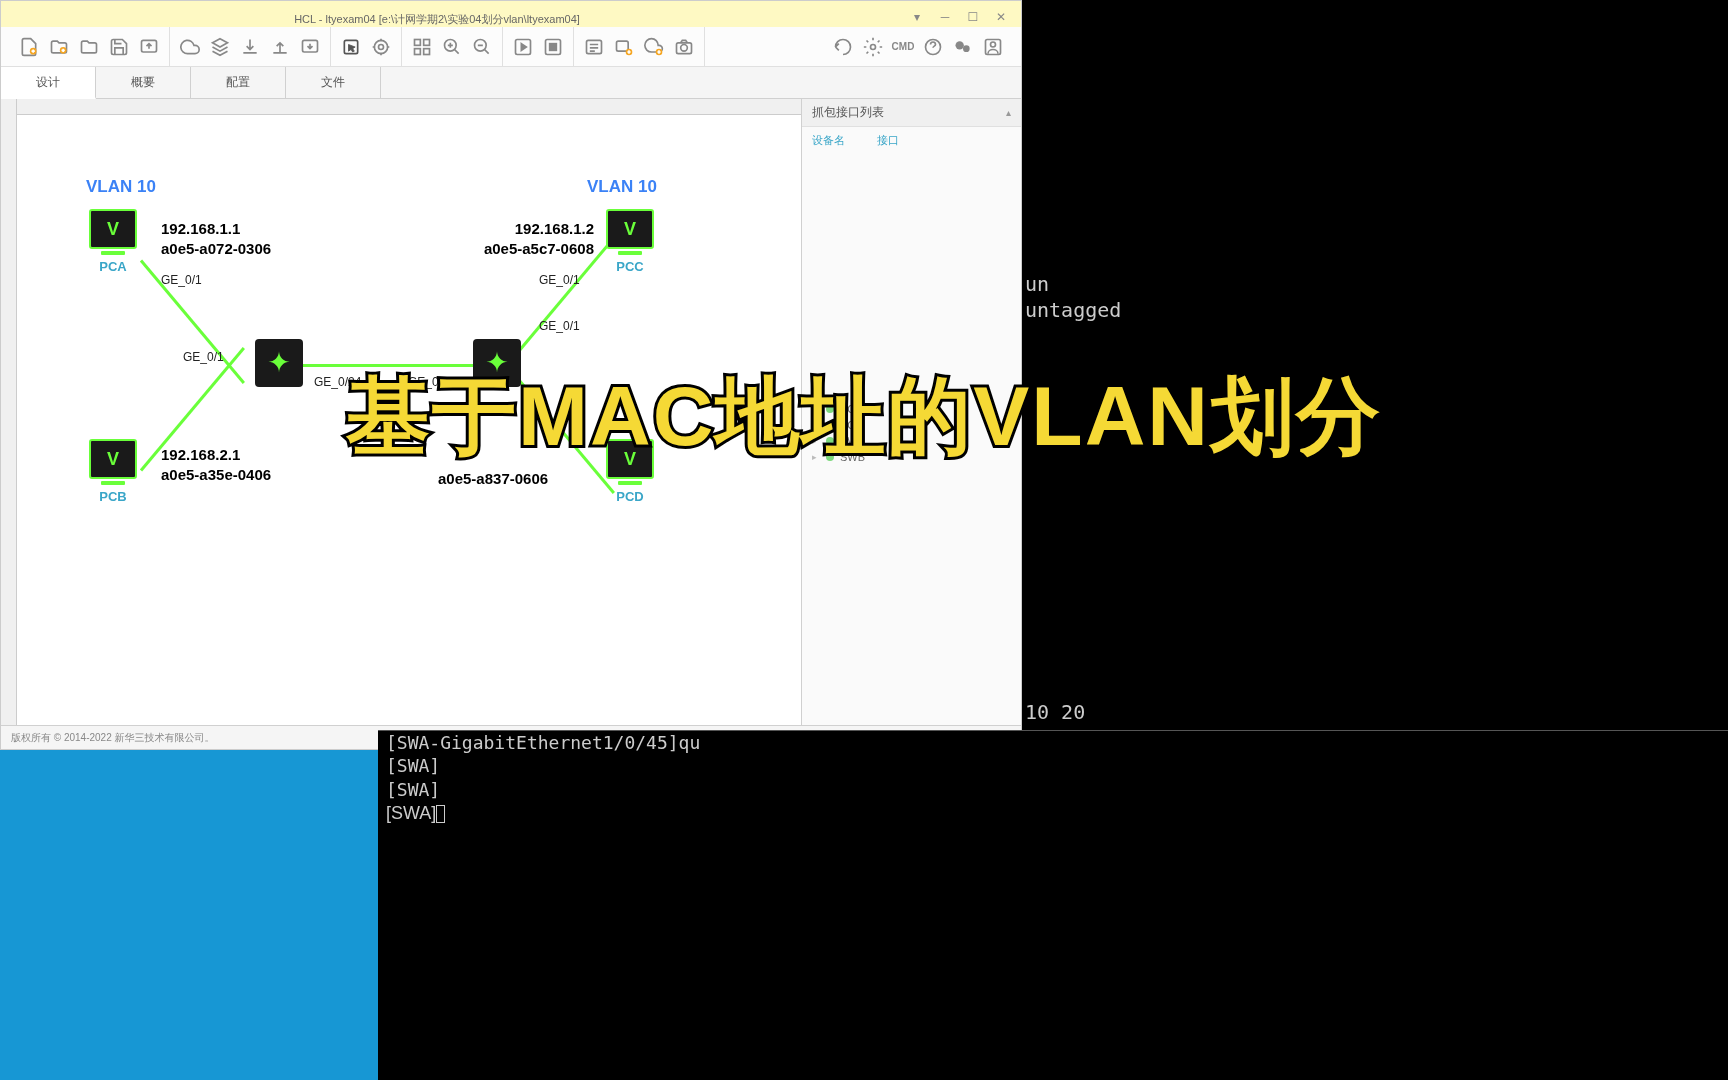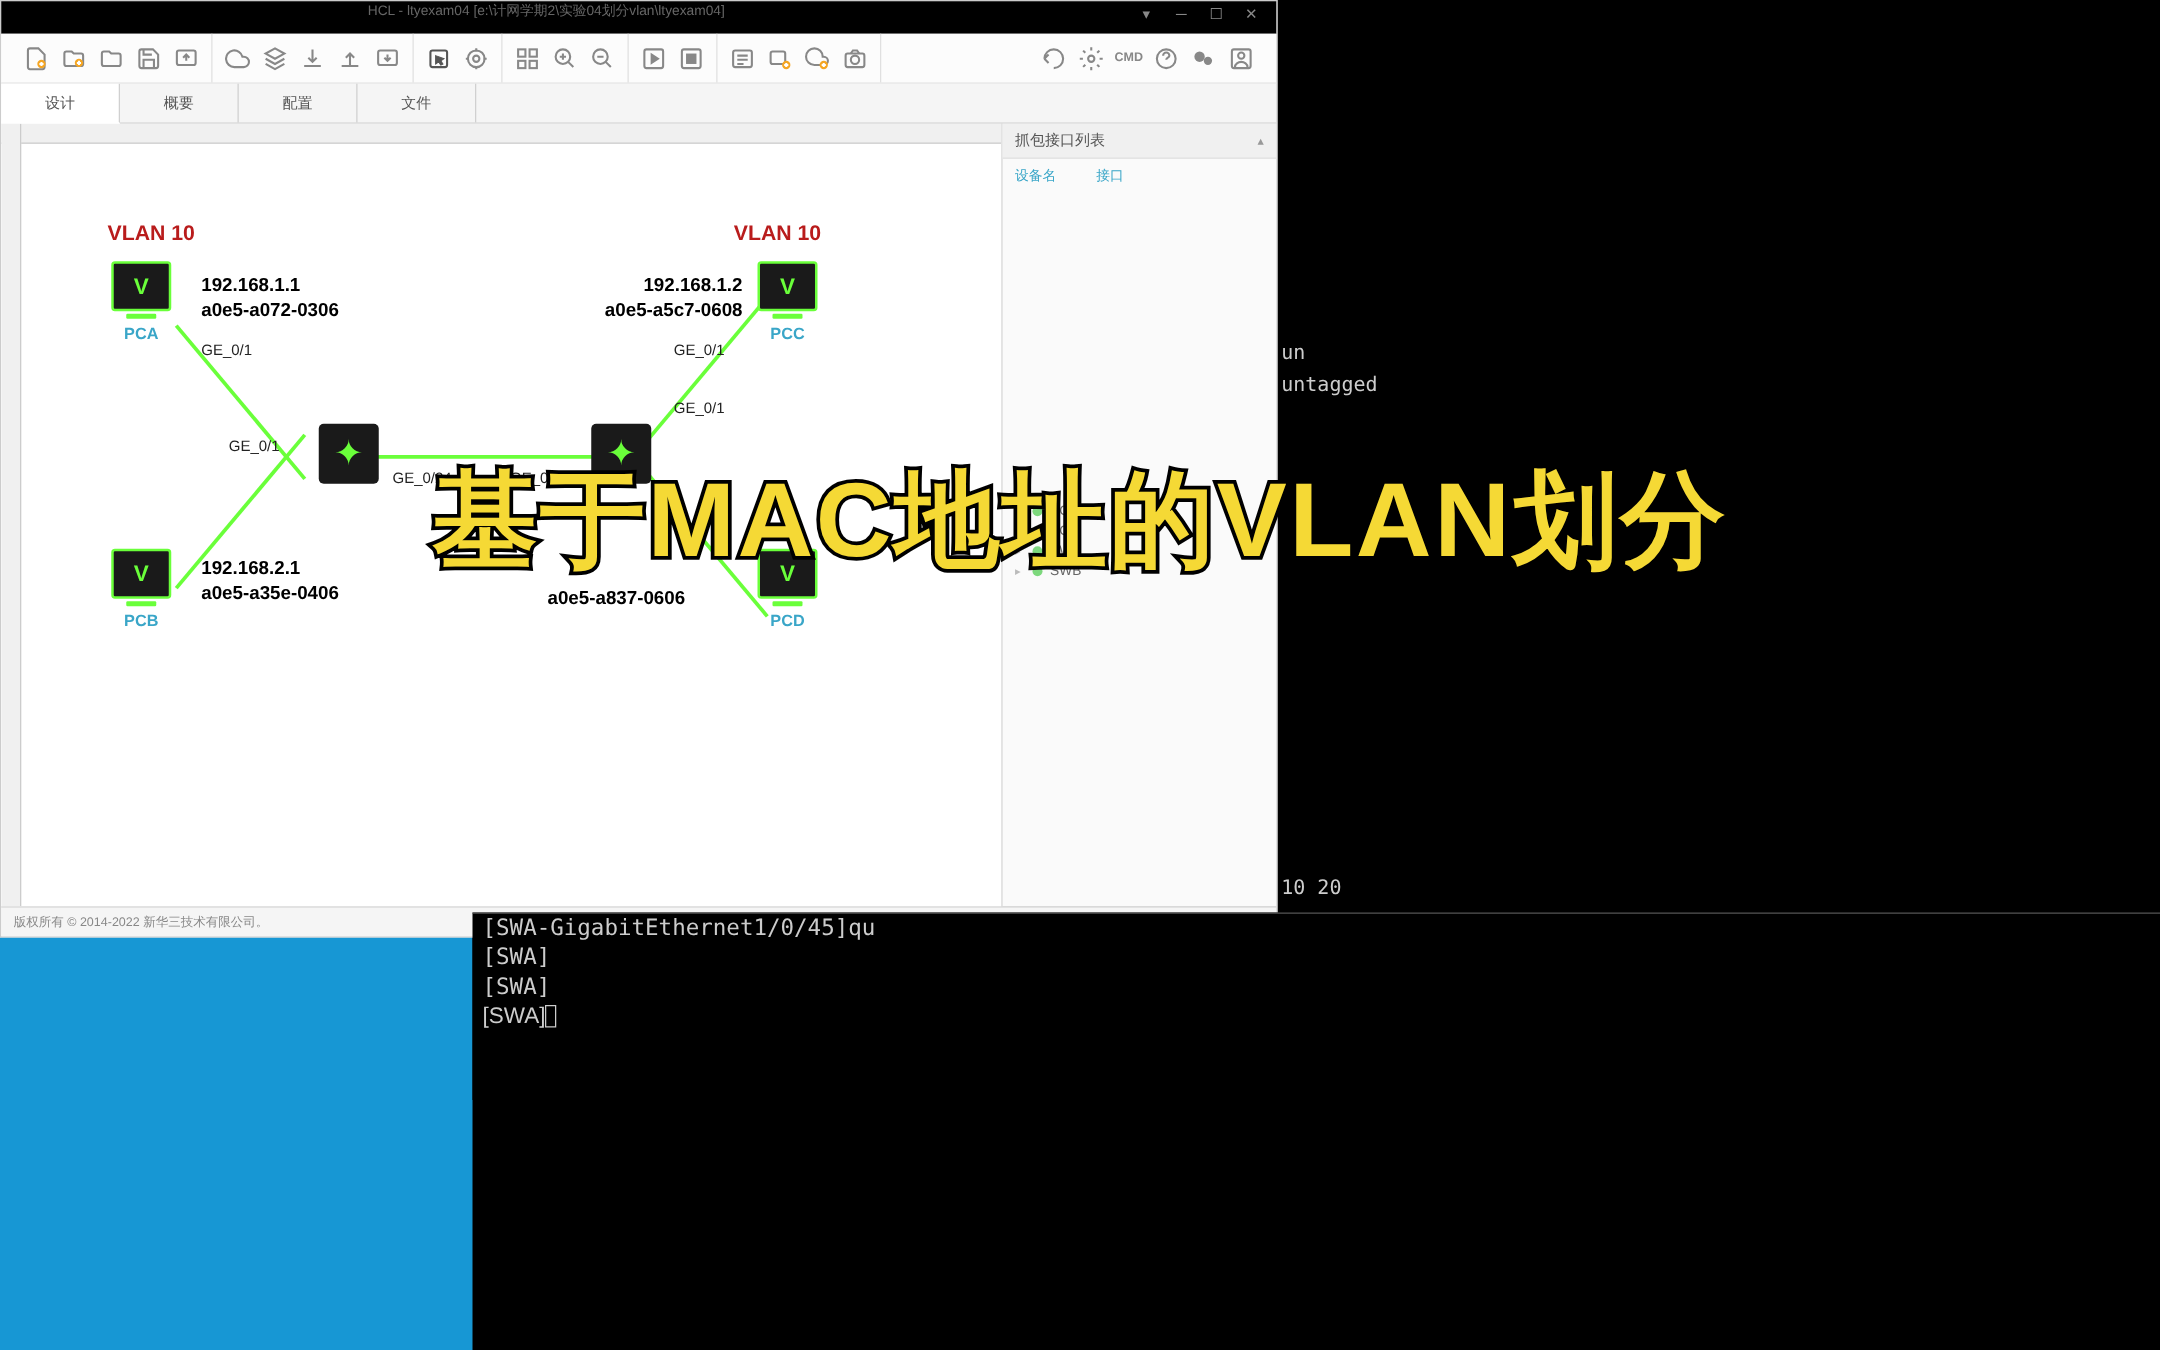--- a/index.html
+++ b/index.html
@@ -1,18 +1,18 @@
 <!DOCTYPE html>
 <html><head>
 <meta charset="utf-8">
 <style>
 * { margin:0; padding:0; box-sizing:border-box; font-family:"Microsoft YaHei",Arial,sans-serif; }
 body { width:1728px; height:1080px; background:#000; overflow:hidden; position:relative; }
 .app { position:absolute; left:0; top:0; width:1022px; height:750px; background:#fff; display:flex; flex-direction:column; border:1px solid #ccc; }
-.titlebar { height:26px; background:#000000; display:flex; align-items:flex-start; padding:0 6px; color:#666; font-size:11px;gap:36px; }
+.titlebar { height:26px; background:#fef9c3; display:flex; align-items:flex-end; padding:0 6px; color:#666; font-size:11px;gap:36px; }
 .titlebar-text { flex:1; text-align:center; }
 .titlebar-controls { display:flex; gap:0; }
 .win-btn { width:28px; height:20px; display:flex; align-items:center; justify-content:center; color:#888; font-size:12px; cursor:pointer; }
 .toolbar { height:40px; background:#fcfcfc; border-bottom:1px solid #e0e0e0; display:flex; align-items:center; padding:0 8px; gap:0; }
 .tool-group { display:flex; align-items:center; gap:6px; padding:0 8px; border-right:1px solid #e0e0e0; height:100%; }
 .tool-group:last-child { border:none; margin-left:auto; }
 .tool-btn { width:24px; height:24px; display:flex; align-items:center; justify-content:center; color:#666; cursor:pointer; font-size:16px; }
 .tool-btn svg { width:20px; height:20px; }
 .tabs { height:32px; display:flex; border-bottom:1px solid #d0d0d0; background:#f5f5f5; }
 .tab { width:95px; display:flex; align-items:center; justify-content:center; font-size:12px; color:#555; border-right:1px solid #d0d0d0; cursor:pointer; }
@@ -32,34 +32,34 @@
 .ruler-left { position:absolute; top:0; left:0; bottom:0; width:16px; background:#f0f0f0; border-right:1px solid #ccc; }
 
 
 .node { position:absolute; text-align:center; }
 .pc-icon { width:48px; height:40px; background:#1a1a1a; border:2px solid #6aff3a; border-radius:3px; display:flex; align-items:center; justify-content:center; color:#6aff3a; font-weight:bold; font-size:18px; position:relative; margin:0 auto; }
 .pc-icon::after { content:""; position:absolute; bottom:-8px; left:50%; transform:translateX(-50%); width:24px; height:4px; background:#6aff3a; border-radius:1px; }
 .pc-label { color:#3aa6c8; font-size:13px; font-weight:bold; margin-top:10px; }
 .sw-icon { width:48px; height:48px; background:#1a1a1a; border-radius:4px; display:flex; align-items:center; justify-content:center; position:relative; }
 .sw-arrows { color:#6aff3a; font-size:28px; line-height:1; }
 .link { position:absolute; background:#6aff3a; height:3px; transform-origin:left center; }
-.vlan-label { position:absolute; font-weight:bold; font-size:17px; color:#b91c1c; }
+.vlan-label { position:absolute; font-weight:bold; font-size:17px; color:#3b82f6; }
 .ip-label { position:absolute; font-weight:bold; font-size:15px; color:#000; line-height:1.3; }
 .port-label { position:absolute; font-size:12px; color:#222; }
 
 
 .term-wrap { position:absolute; left:378px; top:730px; width:1350px; height:150px; background:#000; border-top:1px solid #555; }
 .term-line { font-family:"Consolas",monospace; color:#ccc; font-size:18px; padding:0 8px; line-height:1.3; }
 .cursor { display:inline-block; width:9px; height:18px; border:1px solid #ccc; vertical-align:middle; }
 
 
 .overlay-title { position:absolute; top:360px; left:0; width:1728px; text-align:center; font-size:84px; font-weight:900; color:#f5d935; -webkit-text-stroke:6px #000; paint-order:stroke fill; letter-spacing:2px; z-index:50; pointer-events:none; }
 
 
-.bgterm { position:absolute; color:#ccc; font-family:"Consolas",monospace; font-size:16px; }
+.bgterm { position:absolute; color:#ccc; font-family:"Consolas",monospace; font-size:20px; }
 
 .blue-strip { position:absolute; left:0; top:748px; width:378px; height:332px; background:#1797d4; }
 </style>
 </head>
 <body>
 
 <div class="bgterm" style="left:1025px; top:272px;">un</div>
 <div class="bgterm" style="left:1025px; top:298px;">untagged</div>
 <div class="bgterm" style="left:1025px; top:700px;">10 20</div>
 

